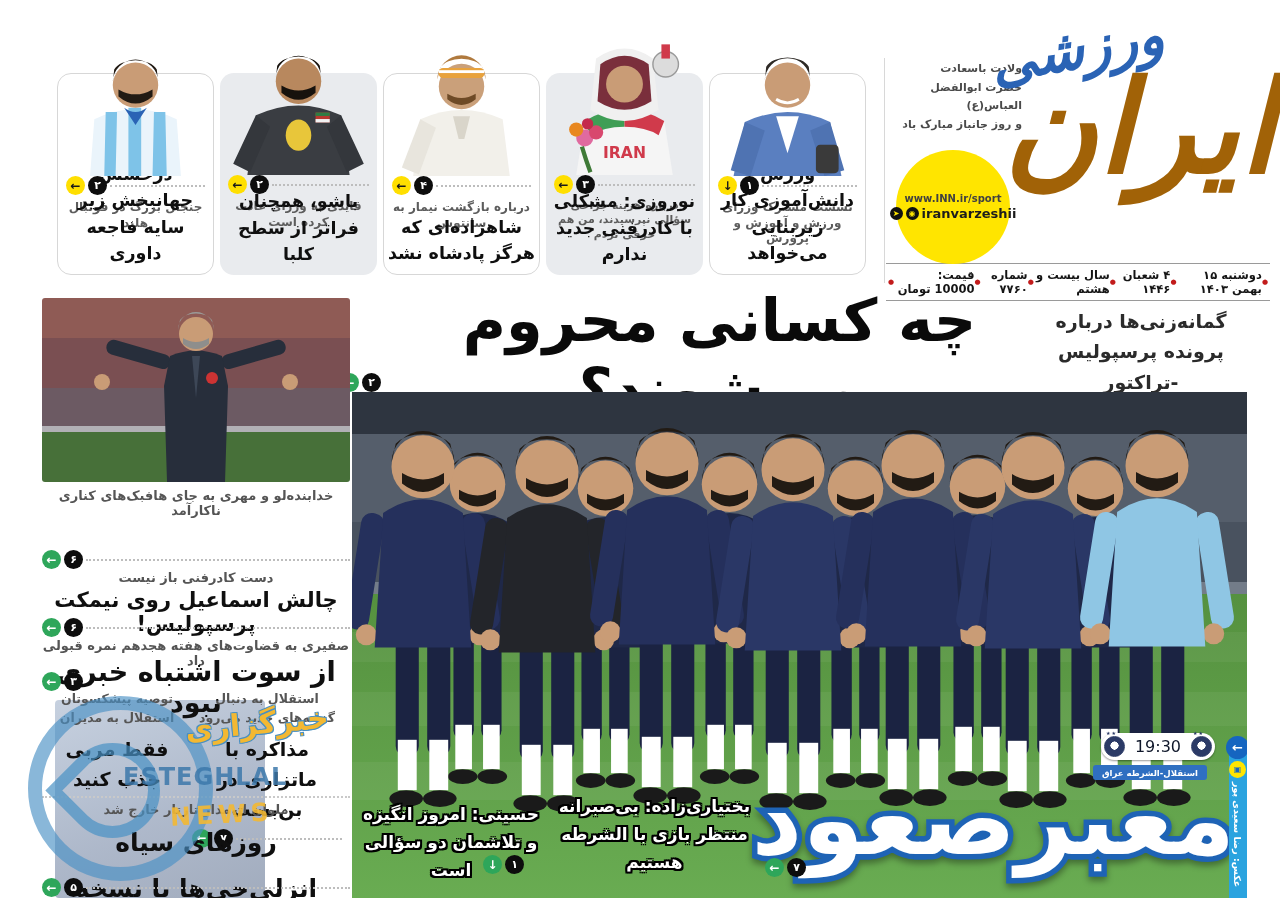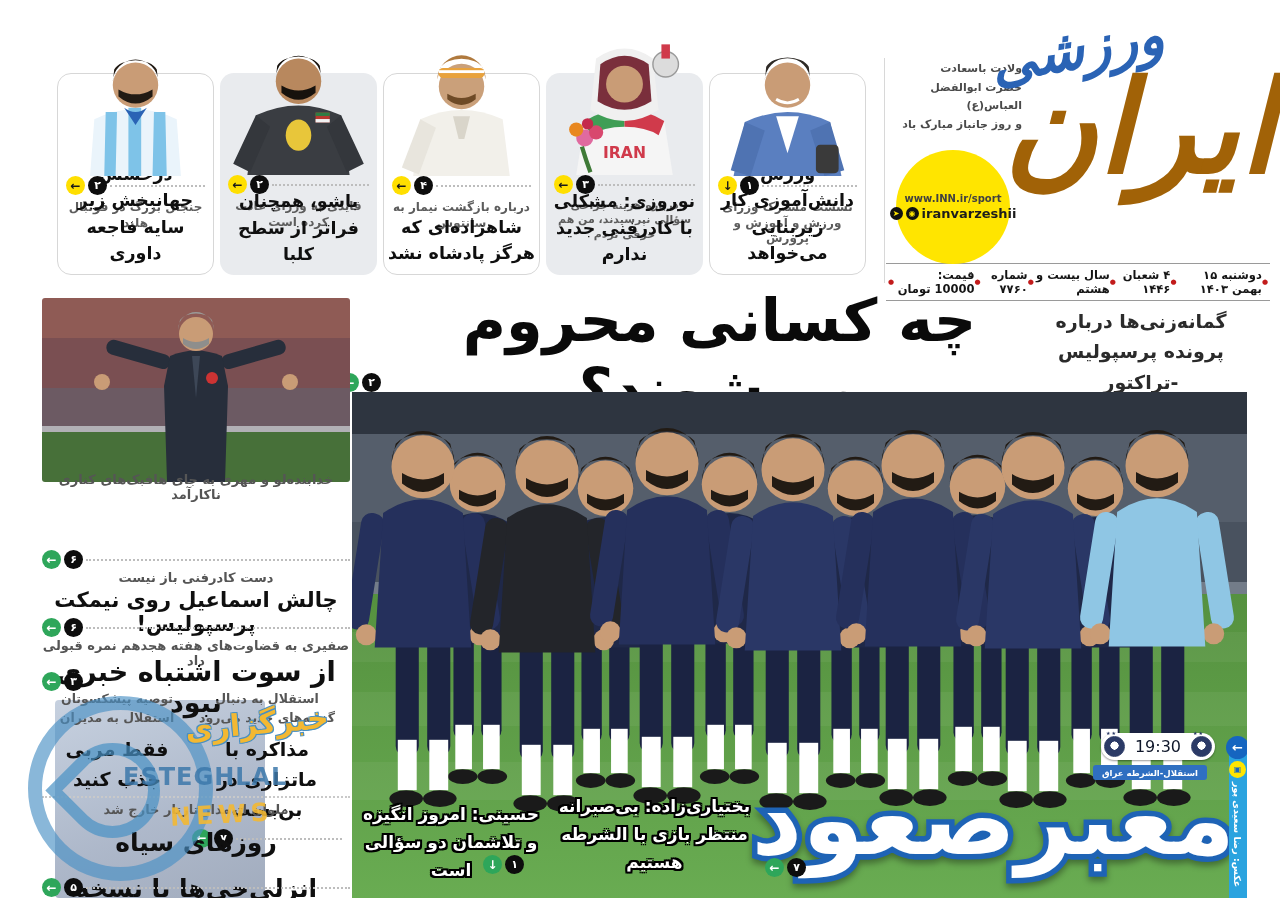--- a/index.html
+++ b/index.html
@@ -269,21 +269,21 @@
             <path d="M122,88 L128,58 Q154,47 180,58 L186,88 L183,184 L125,184 Z" fill="#272e3b"></path>
             <path d="M150,58 L158,58 L154,100 Z" fill="#3d4757"></path>
             <circle cx="170" cy="80" r="6" fill="#cc3333"></circle>
             <circle cx="154" cy="36" r="17" fill="#c99c76"></circle>
             <path d="M136,32 a18 18 0 0 1 36 0 l-2,-10 a17 10 0 0 0 -32 0 Z" fill="#9a9a98"></path>
             <path d="M141,46 q13,10 26,0 l0,-6 q-13,8 -26,0 Z" fill="#8e8e8c"></path>
           </g>
         </svg>
     </div>
 
-    <div class="lk" style="top:174px">خدابنده‌لو و مهری به جای هافبک‌های کناری ناکارآمد</div>
+    <div class="lk" style="top:190px">خدابنده‌لو و مهری به جای هافبک‌های کناری ناکارآمد</div>
     <div class="lrow krow" style="top:252px">
       <span class="circ green arrow-l"></span>
       <span class="circ black">۶</span>
       <span class="dots"></span>
     </div>
 
     <div class="lk" style="top:272px">دست کادرفنی باز نیست</div>
     <div class="lh" style="top:290px; font-size:21px">چالش اسماعیل روی نیمکت پرسپولیس!</div>
     <div class="lrow krow" style="top:320px">
       <span class="circ green arrow-l"></span>

